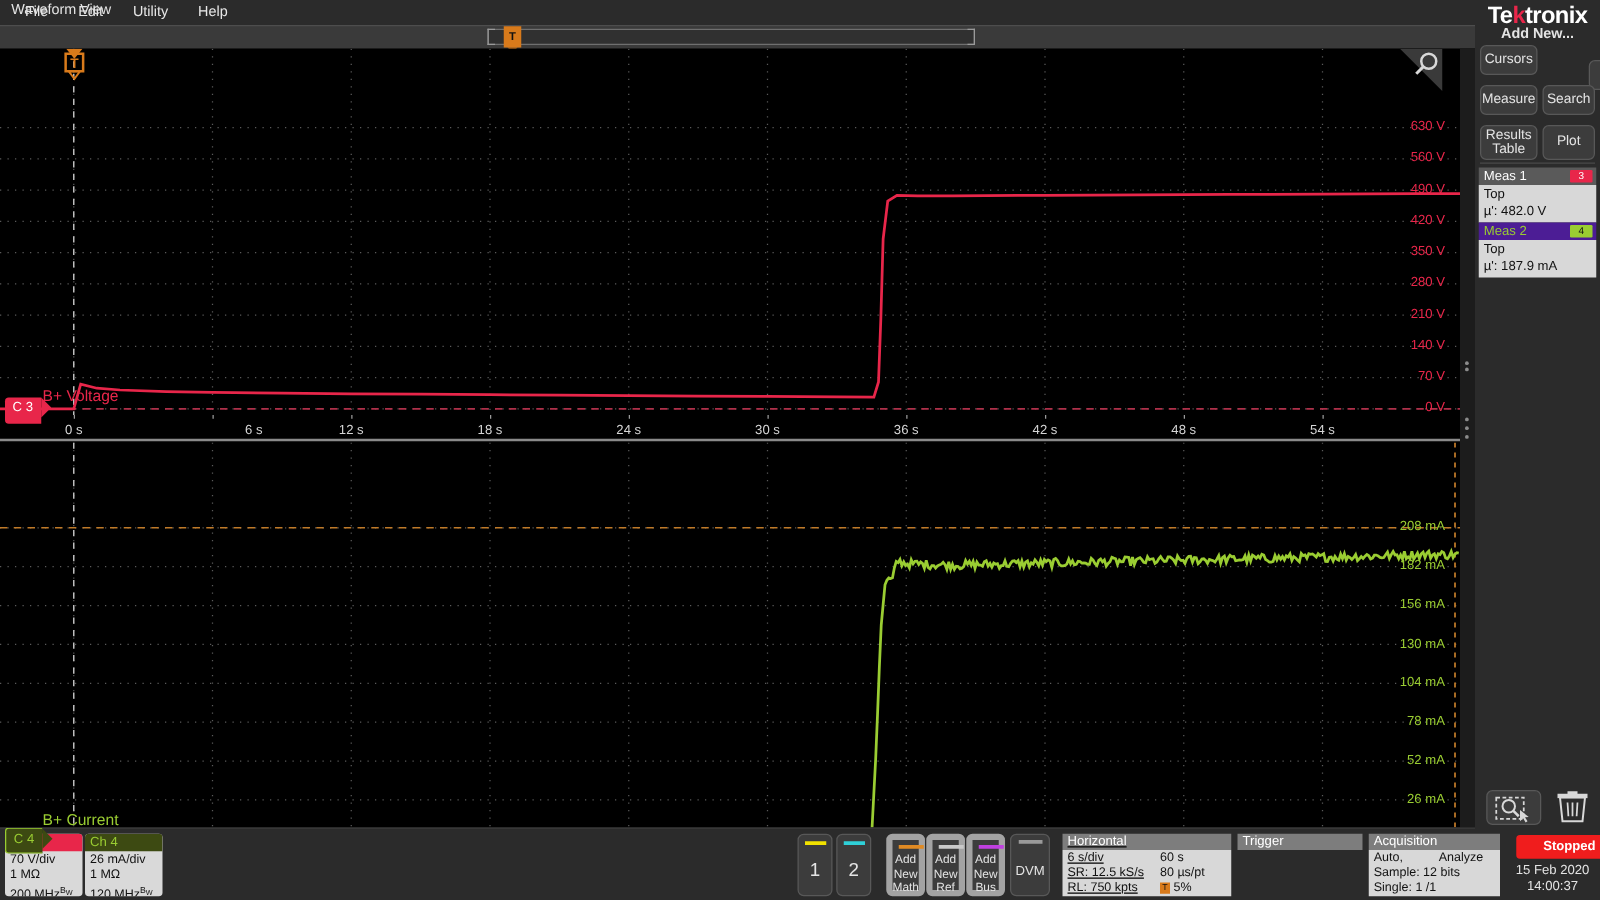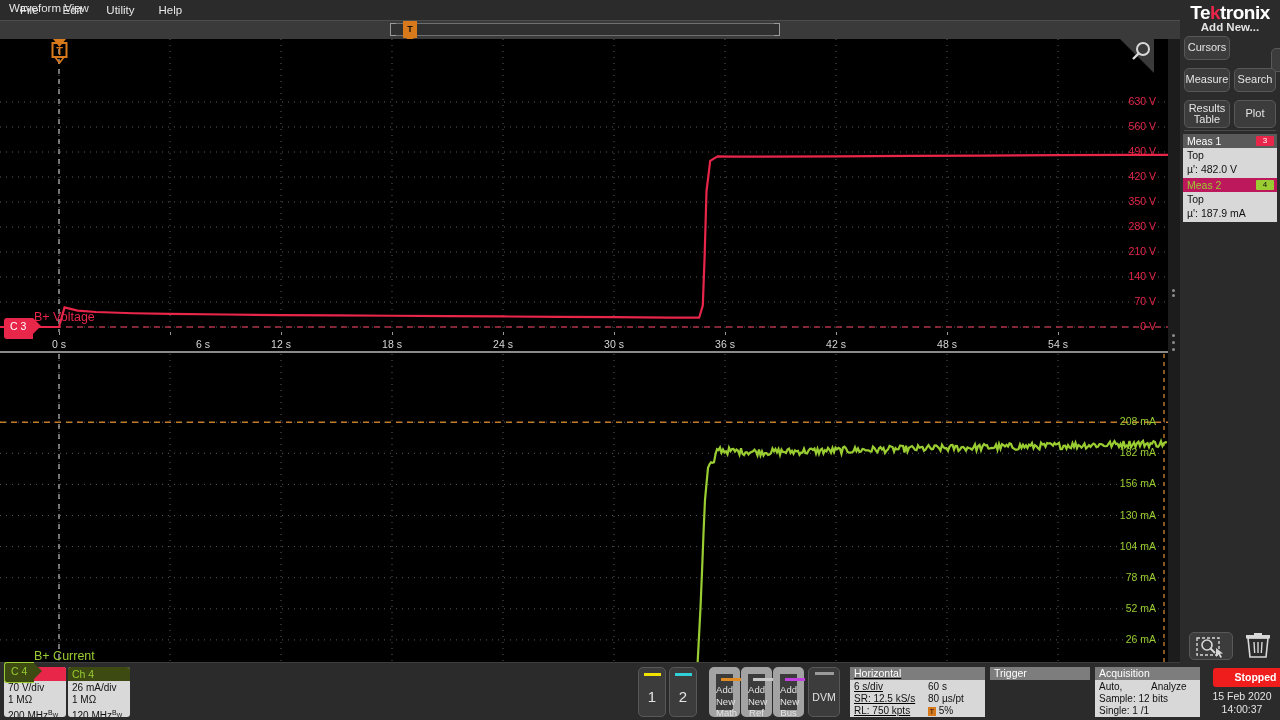--- a/index.html
+++ b/index.html
@@ -160,21 +160,21 @@
     position: absolute; right: 3px; top: 2px; width: 18px; height: 10px;
     font-size: 8px; line-height: 10px; text-align: center; color: #111;
     border-radius: 1px;
   }
   .meas-body {
     background: #d8d8d8; color: #111; font-size: 10.5px;
     padding: 1px 4px 2px 4px; line-height: 13.5px;
   }
   .meas1 .meas-hdr { background: #5a5a5a; color: #fff; }
   .meas1 .chip { background: #e8264a; color: #fff; }
-  .meas2 .meas-hdr { background: #be185d; color: #9acd32; }
+  .meas2 .meas-hdr { background: #4c1d95; color: #9acd32; }
   .meas2 .chip { background: #9acd32; color: #111; }
 
   .sb-icon-btn {
     position: absolute; background: #3c3c3c; border: 1px solid #585858;
     border-radius: 5px;
   }
   .sb-trash { position: absolute; }
   .stopped-badge {
     position: absolute; left: 1213px; top: 668px; width: 85px; height: 19px;
     background: #f01d1d; color: #fff; font-size: 10.5px; font-weight: bold;
@@ -209,21 +209,21 @@
   .numbtn {
     position: absolute; top: 4px; width: 28px; height: 50px;
     background: #3c3c3c; border: 1px solid #585858; border-radius: 5px;
     color: #e4e4e4; font-size: 15px; text-align: center; line-height: 58px;
   }
   .numbtn .bar {
     position: absolute; left: 5px; top: 5px; width: 17px; height: 3px;
   }
   .addbtn {
     position: absolute; top: 4px; width: 31px; height: 50px;
-    background: #3c3c3c; border: 7px solid #a3a3a3; border-radius: 5px;
+    background: #3c3c3c; border: 5px solid #a3a3a3; border-radius: 5px;
     color: #e4e4e4; font-size: 9.5px; text-align: center;
     line-height: 11.5px; padding-top: 10px;
   }
   .addbtn .bar {
     position: absolute; left: 5px; top: 4px; width: 20px; height: 3px;
   }
   .dvmbtn {
     position: absolute; left: 808px; top: 4px; width: 32px; height: 50px;
     background: #3c3c3c; border: 1px solid #585858; border-radius: 5px;
     color: #e4e4e4; font-size: 10.5px; text-align: center; line-height: 58px;

